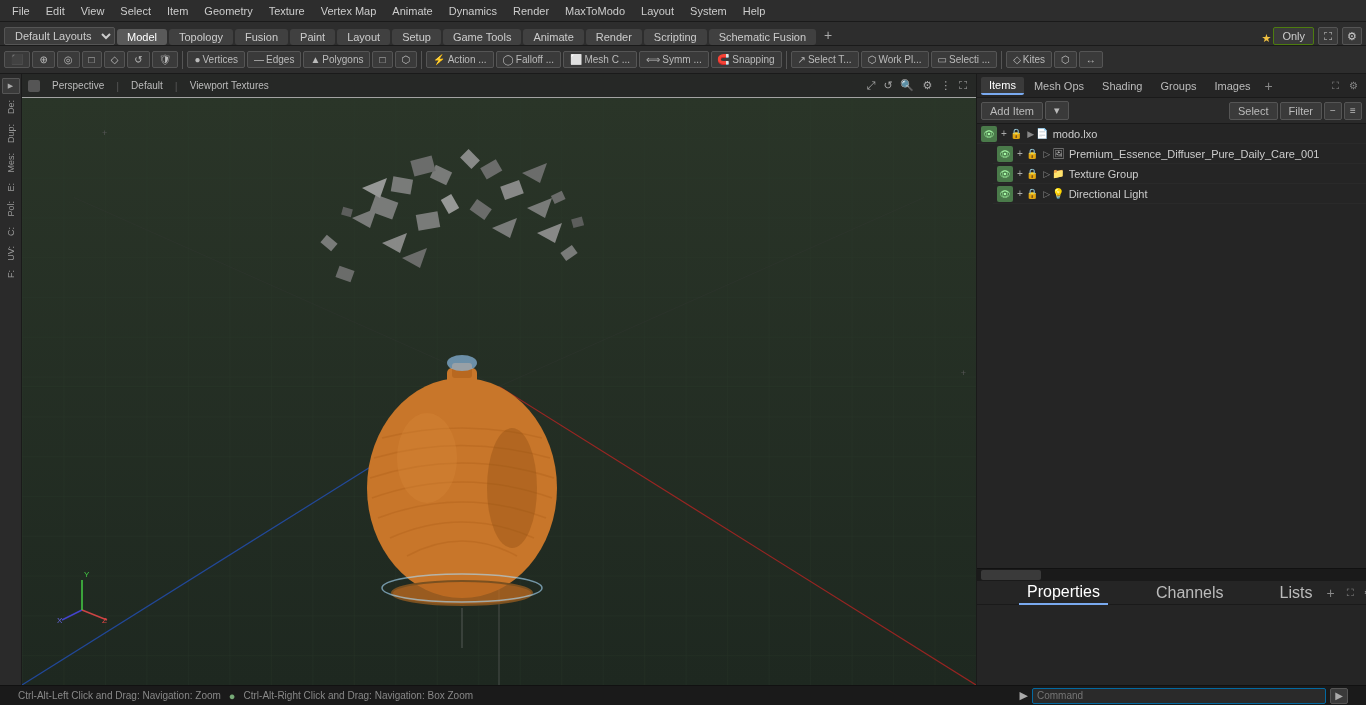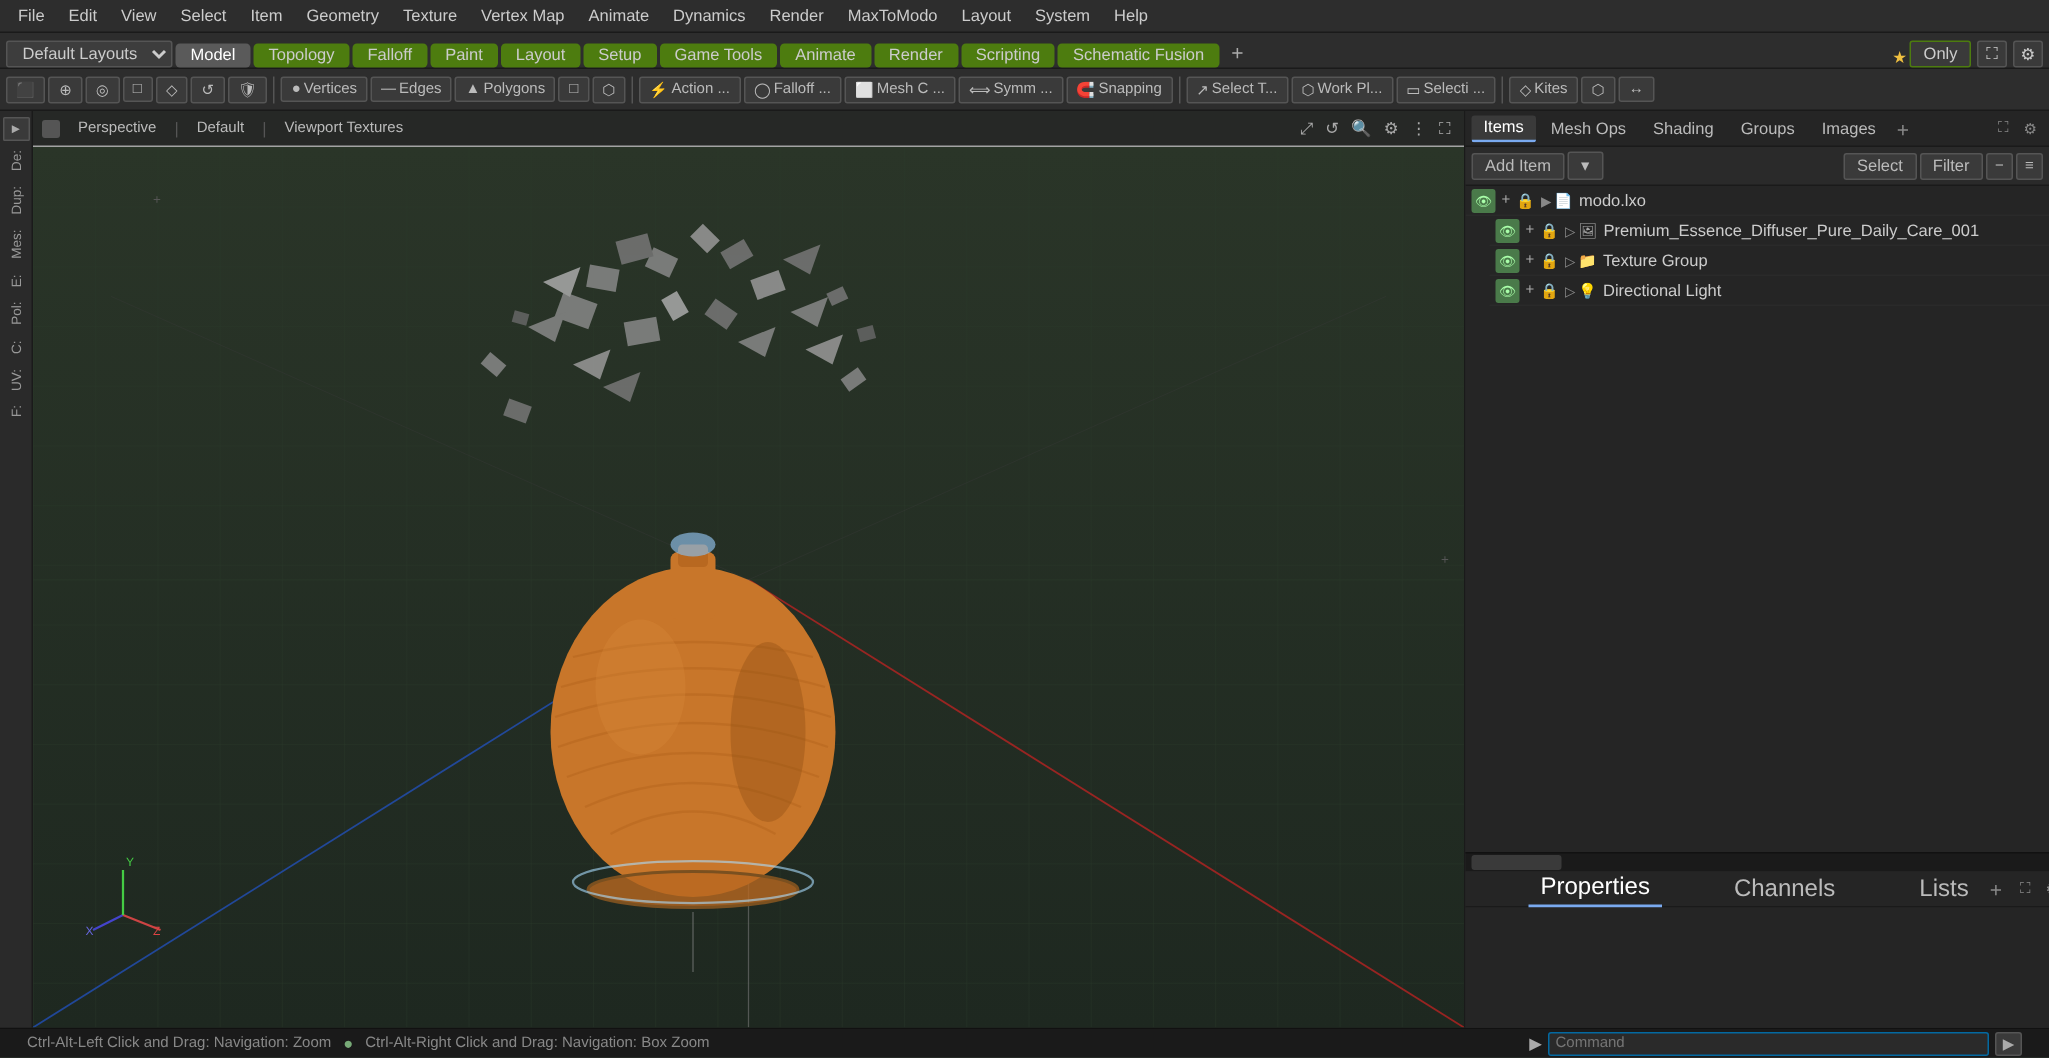--- a/index.html
+++ b/index.html
@@ -40,21 +40,21 @@
       font-size: 11px;
       cursor: pointer;
       border-radius: 2px;
     }
     .layout-tab {
       padding: 2px 10px;
       font-size: 11px;
       color: #ccc;
       cursor: pointer;
       border-radius: 3px;
-      background: #4d7c0f;
+      background: #404040;
     }
     .layout-tab.active {
       background: #5a5a5a;
       color: #fff;
     }
     .layout-add-btn {
       padding: 2px 6px;
       color: #aaa;
       cursor: pointer;
       font-size: 14px;
@@ -402,21 +402,21 @@
   <div class="menu-item">System</div>
   <div class="menu-item">Help</div>
 </div>
 
 <div id="layout-bar">
   <select class="layout-dropdown">
     <option>Default Layouts</option>
   </select>
   <div class="layout-tab active">Model</div>
   <div class="layout-tab">Topology</div>
-  <div class="layout-tab">Falloff</div>
+  <div class="layout-tab">Fusion</div>
   <div class="layout-tab">Paint</div>
   <div class="layout-tab">Layout</div>
   <div class="layout-tab">Setup</div>
   <div class="layout-tab">Game Tools</div>
   <div class="layout-tab">Animate</div>
   <div class="layout-tab">Render</div>
   <div class="layout-tab">Scripting</div>
   <div class="layout-tab">Schematic Fusion</div>
   <div class="layout-add-btn">+</div>
   <div class="spacer"></div>

